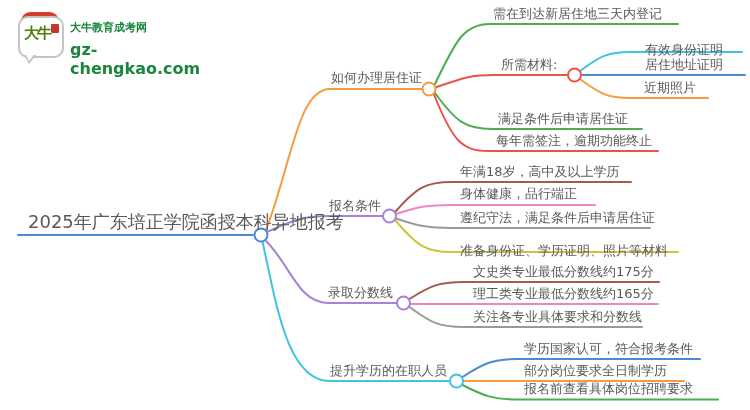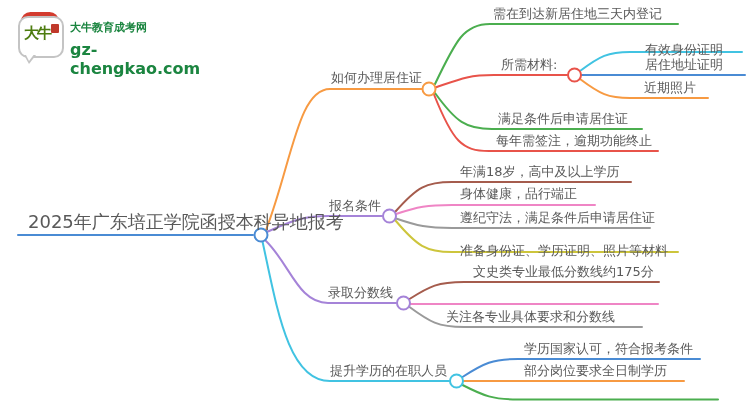--- a/index.html
+++ b/index.html
@@ -92,19 +92,21 @@
   <div class="lbl" style="left:496px;top:132px;">每年需签注，逾期功能终止</div>
 
   <div class="lbl" style="left:329px;top:197px;">报名条件</div>
   <div class="lbl" style="left:460px;top:163px;">年满18岁，高中及以上学历</div>
   <div class="lbl" style="left:460px;top:186px;font-family:Liberation Mono, monospace;">身体健康，品行端正</div>
   <div class="lbl" style="left:460px;top:209px;">遵纪守法，满足条件后申请居住证</div>
   <div class="lbl" style="left:460px;top:216px;margin-top:26px;">准备身份证、学历证明、照片等材料</div>
 
   <div class="lbl" style="left:328px;top:284px;">录取分数线</div>
   <div class="lbl" style="left:473px;top:263px;text-align:center;">文史类专业最低分数线约175分</div>
-  <div class="lbl" style="left:446px;top:308px;">关注各专业具体要求和分数线</div>
+  <div class="lbl" style="left:473px;top:285px;">理工类专业最低分数线约165分</div>
+  <div class="lbl" style="left:473px;top:308px;">关注各专业具体要求和分数线</div>
 
   <div class="lbl" style="left:330px;top:362px;">提升学历的在职人员</div>
   <div class="lbl" style="left:524px;top:340px;">学历国家认可，符合报考条件</div>
   <div class="lbl" style="left:524px;top:362px;">部分岗位要求全日制学历</div>
+  <div class="lbl" style="left:524px;top:380px;">报名前查看具体岗位招聘要求</div>
 
 </div>
 
 </body></html>

